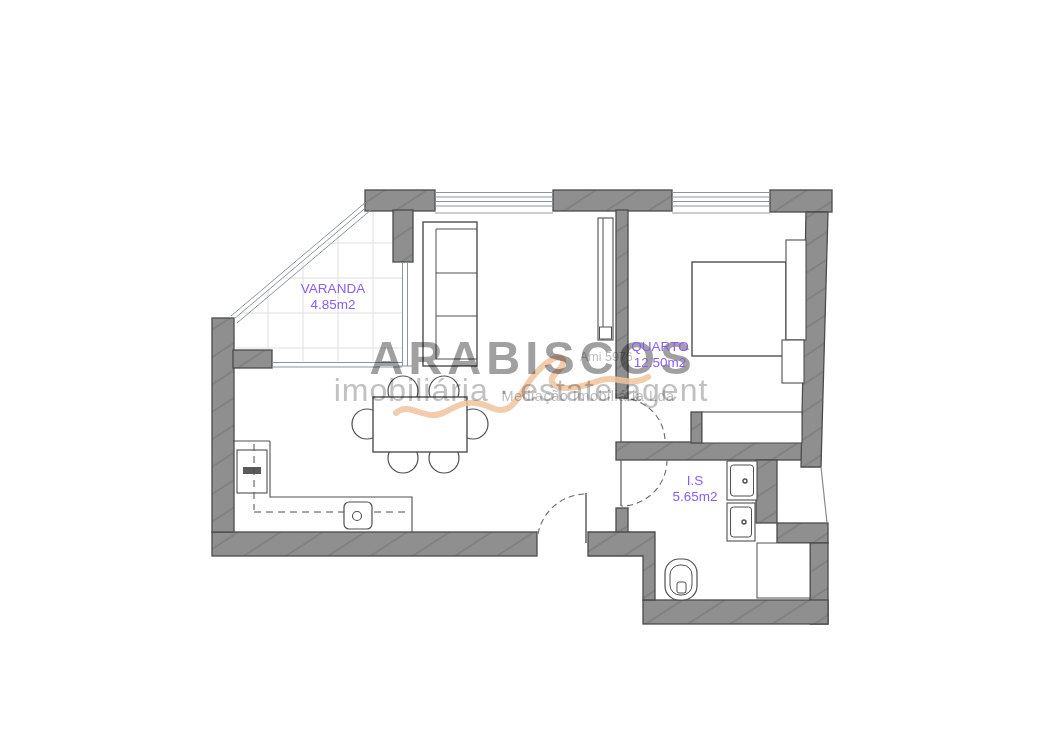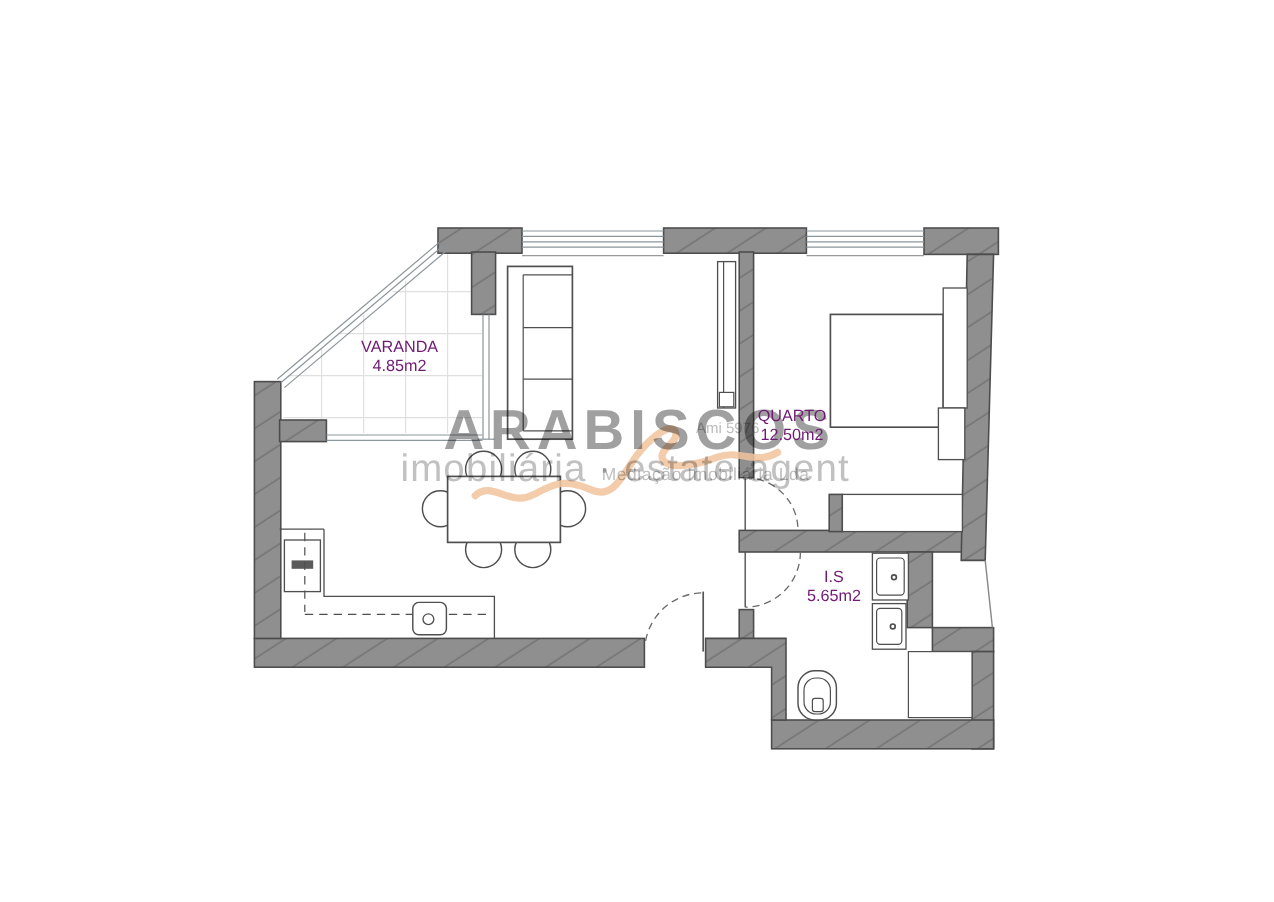--- a/index.html
+++ b/index.html
@@ -3,21 +3,21 @@
 <meta charset="utf-8">
 <style>
   html,body{margin:0;padding:0;background:#ffffff;}
   .canvas{
     position:relative;width:1062px;height:752px;background:#ffffff;overflow:hidden;
     font-family:"Liberation Sans","DejaVu Sans",sans-serif;
   }
   .canvas svg{position:absolute;left:0;top:0;}
   .room-label{
     position:absolute;transform:translateX(-50%);text-align:center;
-    color:#701a75;font-size:13.5px;line-height:16px;white-space:nowrap;z-index:6;
+    color:#8b5cf6;font-size:13.5px;line-height:16px;white-space:nowrap;z-index:6;
   }
   .wm{position:absolute;transform:translateX(-50%);white-space:nowrap;mix-blend-mode:multiply;z-index:5;}
   .wm-brand{font-size:47px;font-weight:700;letter-spacing:5px;color:#a0a0a0;margin-left:12px;}
   .wm-tagline{font-size:32px;font-weight:400;letter-spacing:1px;color:#c1c1c1;}
   .wm-company{font-size:14.5px;color:#bfbfbf;letter-spacing:0.5px;}
   .wm-license{font-size:12.5px;color:#bdbdbd;transform:none;margin-top:24px;}
 </style>
 </head>
 <body>
 

